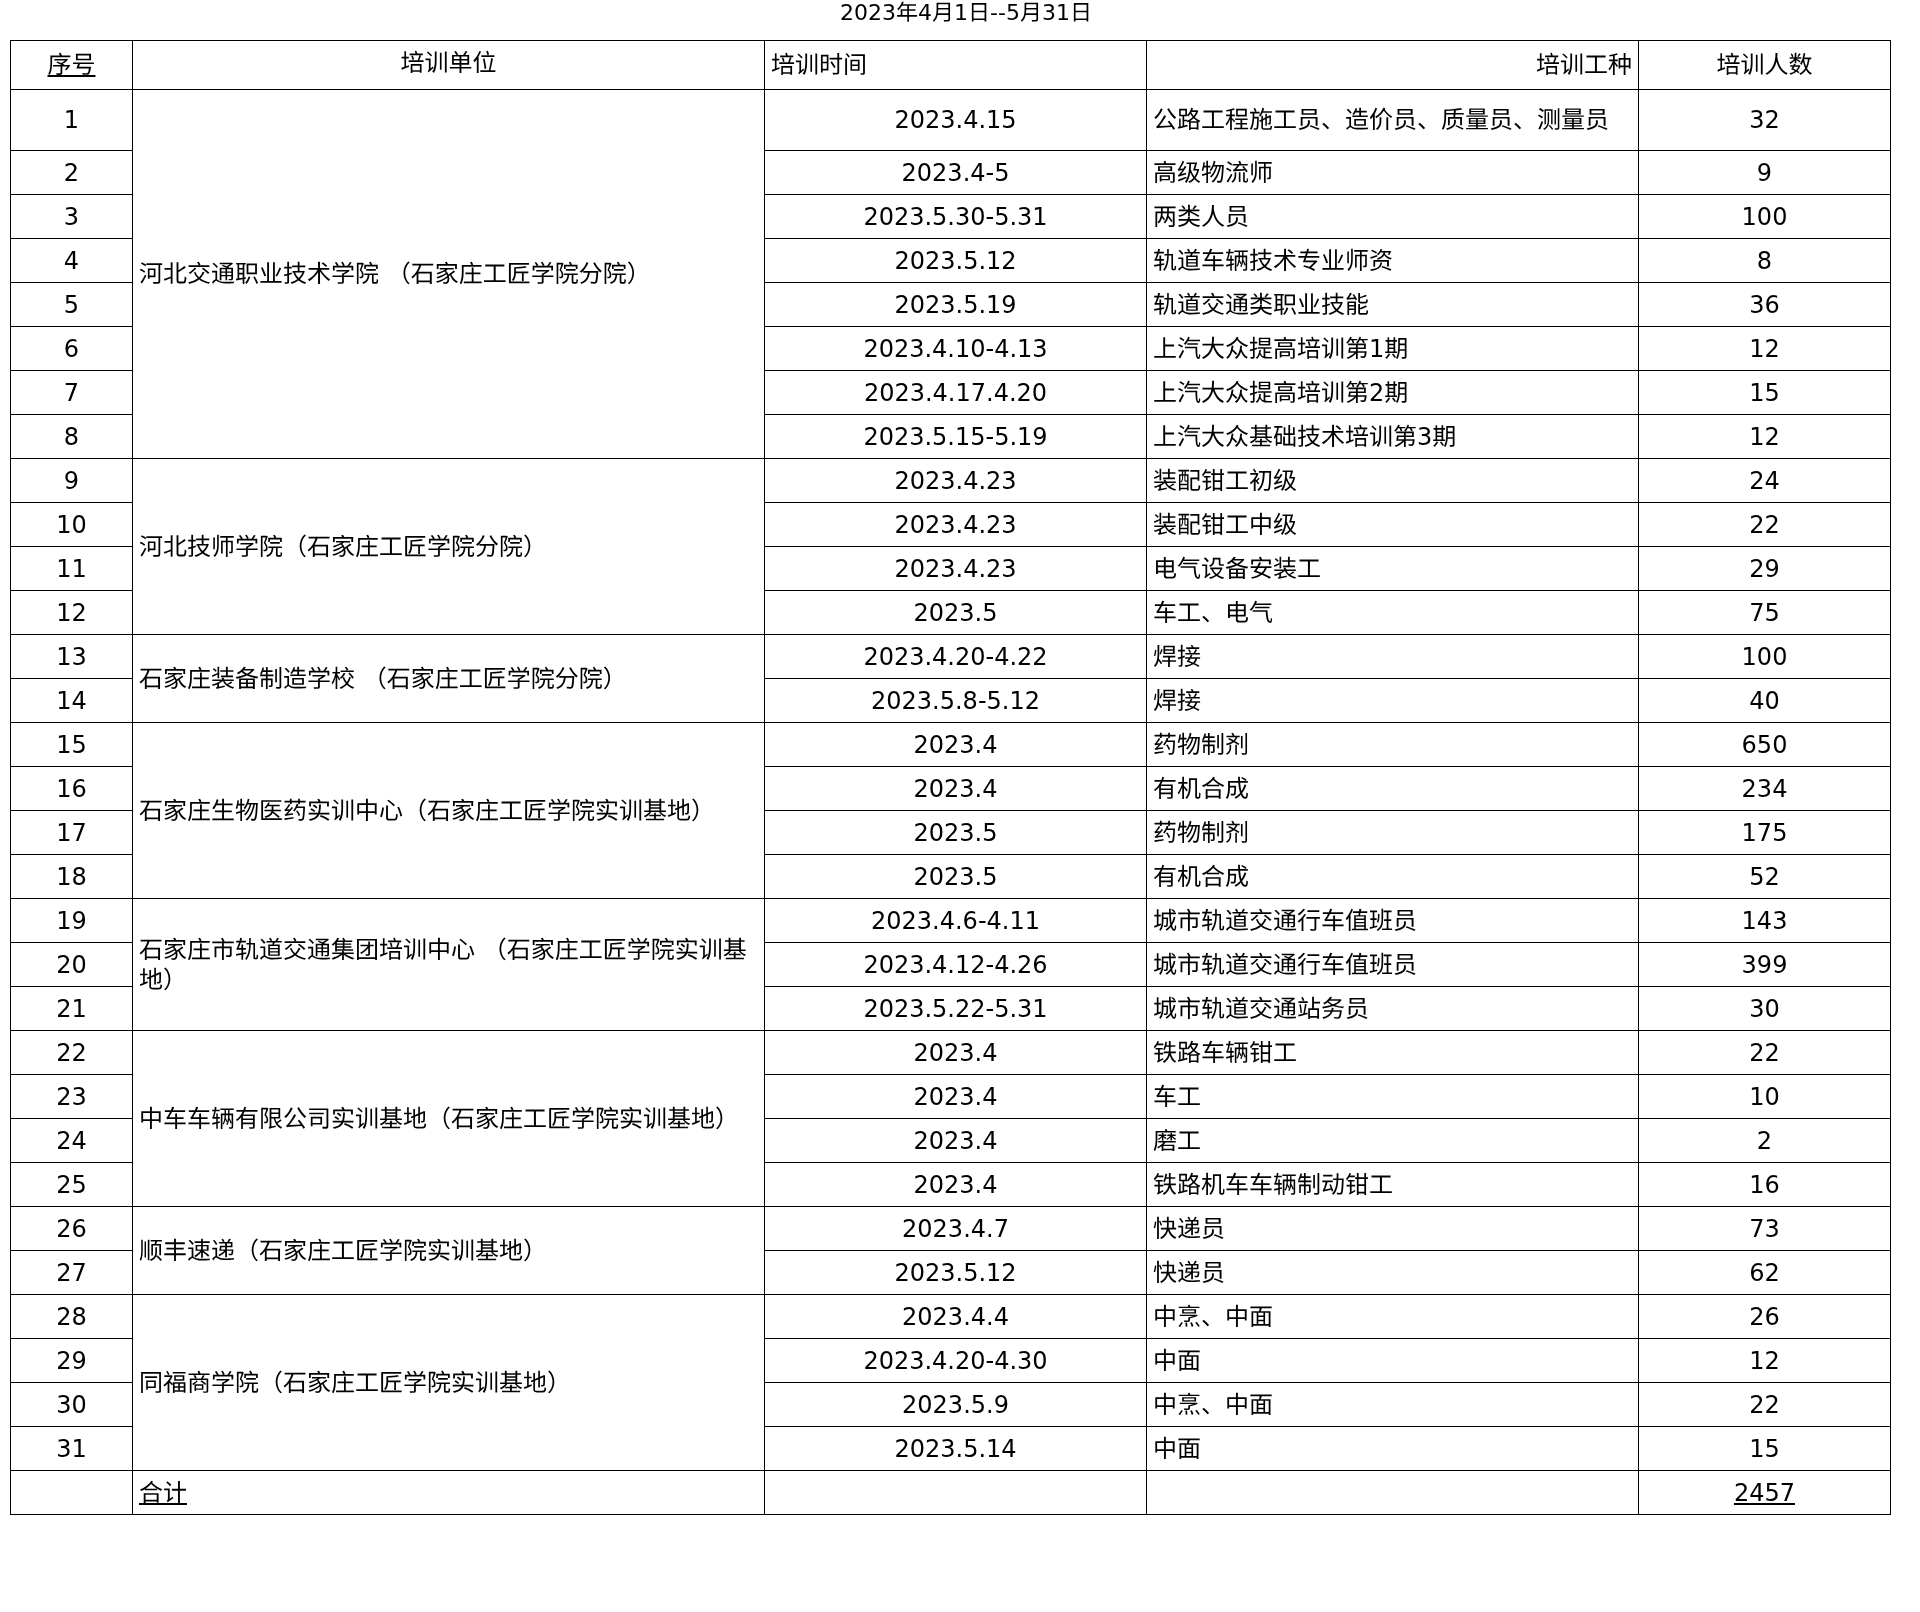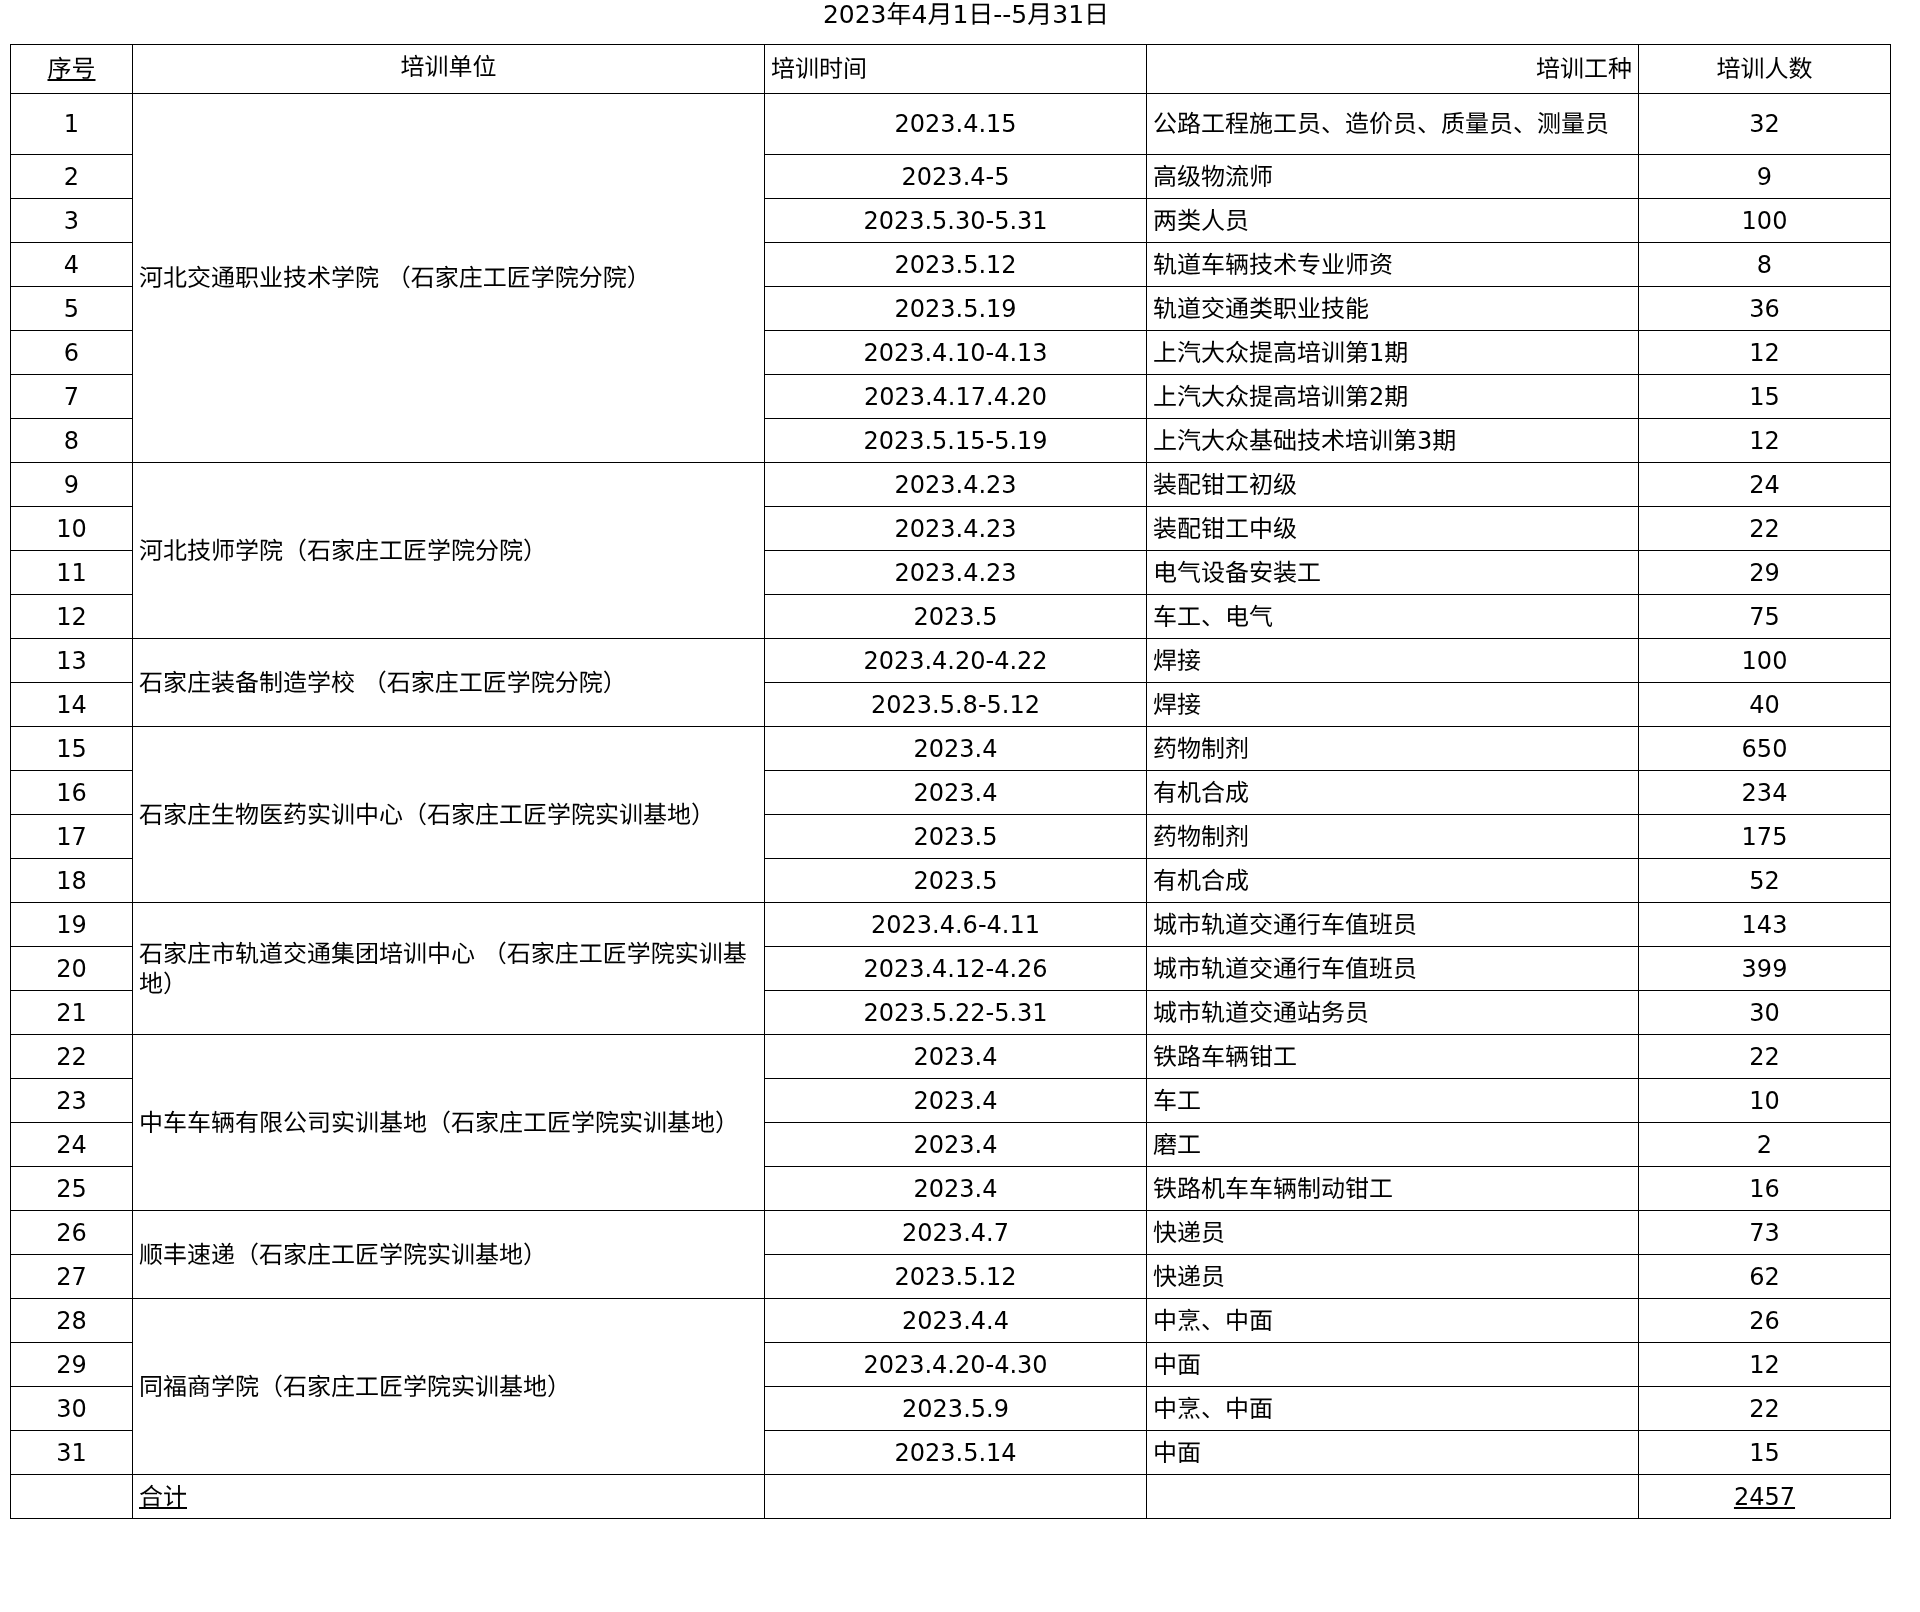--- a/index.html
+++ b/index.html
@@ -21,21 +21,21 @@
     text-align: center;
     font-size: 45px;
     font-weight: bold;
     letter-spacing: 1px;
     padding-top: 22px;
     padding-bottom: 18px;
     line-height: 1.2;
   }
   .subtitle-row {
     text-align: center;
-    font-size: 25px;
+    font-size: 22px;
     padding-bottom: 14px;
     line-height: 1.2;
     padding-left: 12px;
   }
   table.main {
     border-collapse: collapse;
     table-layout: fixed;
     width: 1880px;
     margin: 0 0 0 10px;
   }

